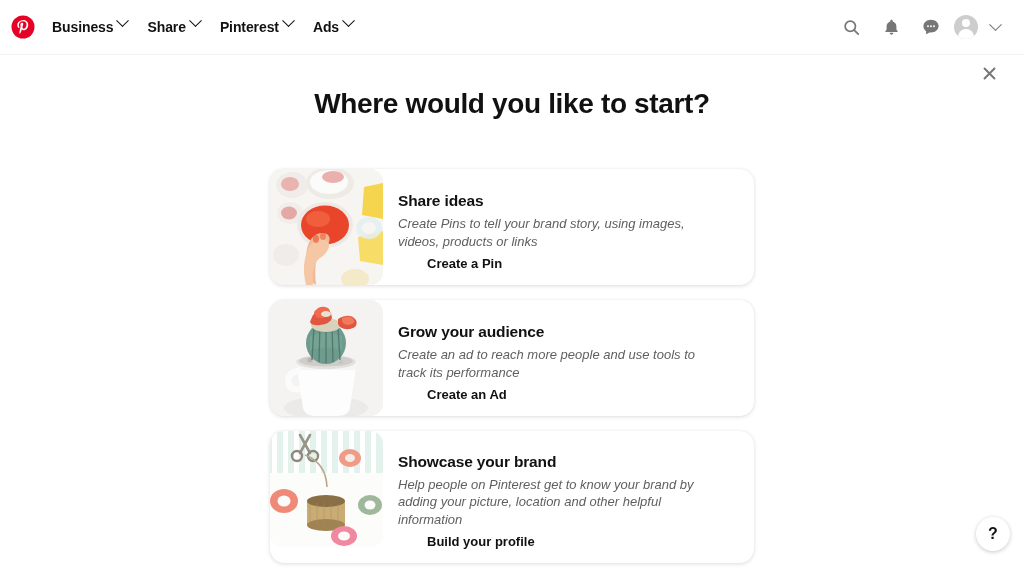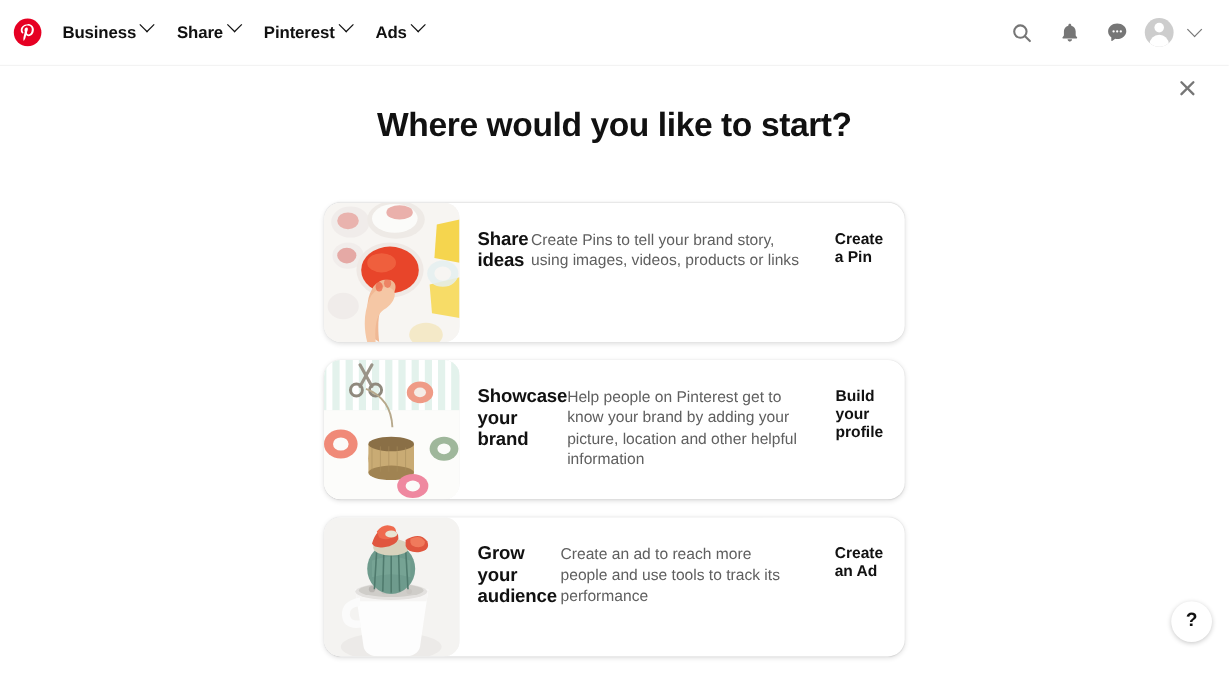--- a/index.html
+++ b/index.html
@@ -171,38 +171,39 @@
     border-radius: 13px;
     overflow: hidden;
     position: relative;
     background: #f4f4f4;
   }
 
   .card-body {
     flex: 1;
     padding: 22px 18px 14px 15px;
     display: flex;
-    flex-direction: row;
-    justify-content: center;
+    flex-direction: column;
+    justify-content: flex-end;
   }
 
   .card-title {
     font-size: 15.5px;
     font-weight: bold;
     color: #111111;
     letter-spacing: -0.15px;
     margin-bottom: 5px;
   }
 
   .card-desc {
     font-size: 13px;
     color: #5f5f5f;
     line-height: 1.33;
     margin-bottom: 6px;
     max-width: 315px;
+    font-style: italic;
   }
 
   .card-cta {
     font-size: 13px;
     font-weight: bold;
     color: #111111;
     margin-left: 29px;
   }
 
   
@@ -336,20 +337,58 @@
           <ellipse cx="46" cy="70" rx="3" ry="4" fill="#e8452a" opacity="0.55"></ellipse>
           <ellipse cx="53" cy="67" rx="3" ry="4" fill="#e8452a" opacity="0.45"></ellipse>
           <ellipse cx="16" cy="86" rx="13" ry="11" fill="#f0ecea"></ellipse>
           <ellipse cx="85" cy="110" rx="14" ry="10" fill="#f4e9c8"></ellipse>
         </svg>
       </div>
       <div class="card-body">
         <div class="card-title">Share ideas</div>
         <div class="card-desc">Create Pins to tell your brand story, using images, videos, products or links</div>
         <div class="card-cta">Create a Pin</div>
+      </div>
+    </div>
+
+    <div class="card">
+      <div class="thumb">
+        <svg class="art" viewBox="0 0 113 116" preserveAspectRatio="xMidYMid slice">
+          <rect width="113" height="116" fill="#f4f3f1"></rect>
+          <ellipse cx="56" cy="108" rx="42" ry="12" fill="#eceae8"></ellipse>
+          <path d="M26 60 L87 60 L80 108 C79 113 74 116 68 116 L45 116 C39 116 34 113 33 108 Z" fill="#fdfdfd"></path>
+          <path d="M26 60 L87 60 L85.5 70 L27.5 70 Z" fill="#f6f5f4"></path>
+          <path d="M30 67 Q14 70 15 82 Q16 94 31 92 L30 86 Q22 87 21.5 81 Q21 75 30 74 Z" fill="#fbfbfb"></path>
+          <ellipse cx="56" cy="62" rx="30" ry="7" fill="#e3e1df"></ellipse>
+          <ellipse cx="56" cy="61" rx="27" ry="5.5" fill="#cfcdc9"></ellipse>
+          <circle cx="40" cy="60" r="2.6" fill="#b9b6b2"></circle>
+          <circle cx="50" cy="62" r="2.2" fill="#c6c3bf"></circle>
+          <circle cx="62" cy="60" r="2.8" fill="#bcb9b5"></circle>
+          <circle cx="71" cy="62" r="2.3" fill="#c9c6c2"></circle>
+          <ellipse cx="56" cy="43" rx="20" ry="21" fill="#6e9b8d"></ellipse>
+          <path d="M40 36 Q56 30 72 36 L72 50 Q56 45 40 50 Z" fill="#7daa9a" opacity="0.55"></path>
+          <g stroke="#4f7a6d" stroke-width="1.3">
+            <line x1="44" y1="26" x2="42" y2="60"></line>
+            <line x1="50" y1="23" x2="49" y2="62"></line>
+            <line x1="56" y1="22" x2="56" y2="63"></line>
+            <line x1="62" y1="23" x2="63" y2="62"></line>
+            <line x1="68" y1="26" x2="70" y2="60"></line>
+          </g>
+          <ellipse cx="56" cy="25" rx="15" ry="7" fill="#d8d2bc"></ellipse>
+          <path d="M40 22 Q44 8 54 9 Q62 10 62 18 Q60 24 50 25 Q42 26 40 22 Z" fill="#e0563f"></path>
+          <path d="M44 12 Q50 4 58 8 Q62 11 58 16 Q52 20 46 17 Z" fill="#ef6a4e"></path>
+          <path d="M68 19 Q80 12 86 20 Q89 27 80 29 Q70 30 68 24 Z" fill="#e0563f"></path>
+          <path d="M72 18 Q80 14 84 20 Q85 24 79 25 Q73 25 72 21 Z" fill="#f07a5c"></path>
+          <ellipse cx="56" cy="14" rx="5" ry="3" fill="#e8e4d2"></ellipse>
+        </svg>
+      </div>
+      <div class="card-body">
+        <div class="card-title">Grow your audience</div>
+        <div class="card-desc">Create an ad to reach more people and use tools to track its performance</div>
+        <div class="card-cta">Create an Ad</div>
       </div>
     </div>
 
     <div class="card">
       <div class="thumb">
         <svg class="art" viewBox="0 0 113 116" preserveAspectRatio="xMidYMid slice">
           <rect width="113" height="116" fill="#fbfbf9"></rect>
           <rect width="113" height="42" fill="#e3f2ec"></rect>
           <g fill="#ffffff">
             <rect x="2" y="0" width="5" height="42"></rect>
@@ -392,54 +431,16 @@
           <ellipse cx="74" cy="105" rx="6" ry="4.5" fill="#fbfbf9"></ellipse>
         </svg>
       </div>
       <div class="card-body">
         <div class="card-title">Showcase your brand</div>
         <div class="card-desc">Help people on Pinterest get to know your brand by adding your picture, location and other helpful information</div>
         <div class="card-cta">Build your profile</div>
       </div>
     </div>
 
-    <div class="card">
-      <div class="thumb">
-        <svg class="art" viewBox="0 0 113 116" preserveAspectRatio="xMidYMid slice">
-          <rect width="113" height="116" fill="#f4f3f1"></rect>
-          <ellipse cx="56" cy="108" rx="42" ry="12" fill="#eceae8"></ellipse>
-          <path d="M26 60 L87 60 L80 108 C79 113 74 116 68 116 L45 116 C39 116 34 113 33 108 Z" fill="#fdfdfd"></path>
-          <path d="M26 60 L87 60 L85.5 70 L27.5 70 Z" fill="#f6f5f4"></path>
-          <path d="M30 67 Q14 70 15 82 Q16 94 31 92 L30 86 Q22 87 21.5 81 Q21 75 30 74 Z" fill="#fbfbfb"></path>
-          <ellipse cx="56" cy="62" rx="30" ry="7" fill="#e3e1df"></ellipse>
-          <ellipse cx="56" cy="61" rx="27" ry="5.5" fill="#cfcdc9"></ellipse>
-          <circle cx="40" cy="60" r="2.6" fill="#b9b6b2"></circle>
-          <circle cx="50" cy="62" r="2.2" fill="#c6c3bf"></circle>
-          <circle cx="62" cy="60" r="2.8" fill="#bcb9b5"></circle>
-          <circle cx="71" cy="62" r="2.3" fill="#c9c6c2"></circle>
-          <ellipse cx="56" cy="43" rx="20" ry="21" fill="#6e9b8d"></ellipse>
-          <path d="M40 36 Q56 30 72 36 L72 50 Q56 45 40 50 Z" fill="#7daa9a" opacity="0.55"></path>
-          <g stroke="#4f7a6d" stroke-width="1.3">
-            <line x1="44" y1="26" x2="42" y2="60"></line>
-            <line x1="50" y1="23" x2="49" y2="62"></line>
-            <line x1="56" y1="22" x2="56" y2="63"></line>
-            <line x1="62" y1="23" x2="63" y2="62"></line>
-            <line x1="68" y1="26" x2="70" y2="60"></line>
-          </g>
-          <ellipse cx="56" cy="25" rx="15" ry="7" fill="#d8d2bc"></ellipse>
-          <path d="M40 22 Q44 8 54 9 Q62 10 62 18 Q60 24 50 25 Q42 26 40 22 Z" fill="#e0563f"></path>
-          <path d="M44 12 Q50 4 58 8 Q62 11 58 16 Q52 20 46 17 Z" fill="#ef6a4e"></path>
-          <path d="M68 19 Q80 12 86 20 Q89 27 80 29 Q70 30 68 24 Z" fill="#e0563f"></path>
-          <path d="M72 18 Q80 14 84 20 Q85 24 79 25 Q73 25 72 21 Z" fill="#f07a5c"></path>
-          <ellipse cx="56" cy="14" rx="5" ry="3" fill="#e8e4d2"></ellipse>
-        </svg>
-      </div>
-      <div class="card-body">
-        <div class="card-title">Grow your audience</div>
-        <div class="card-desc">Create an ad to reach more people and use tools to track its performance</div>
-        <div class="card-cta">Create an Ad</div>
-      </div>
-    </div>
-
   </div>
 
   <div class="help-btn">?</div>
 </div>
 
 </body></html>

